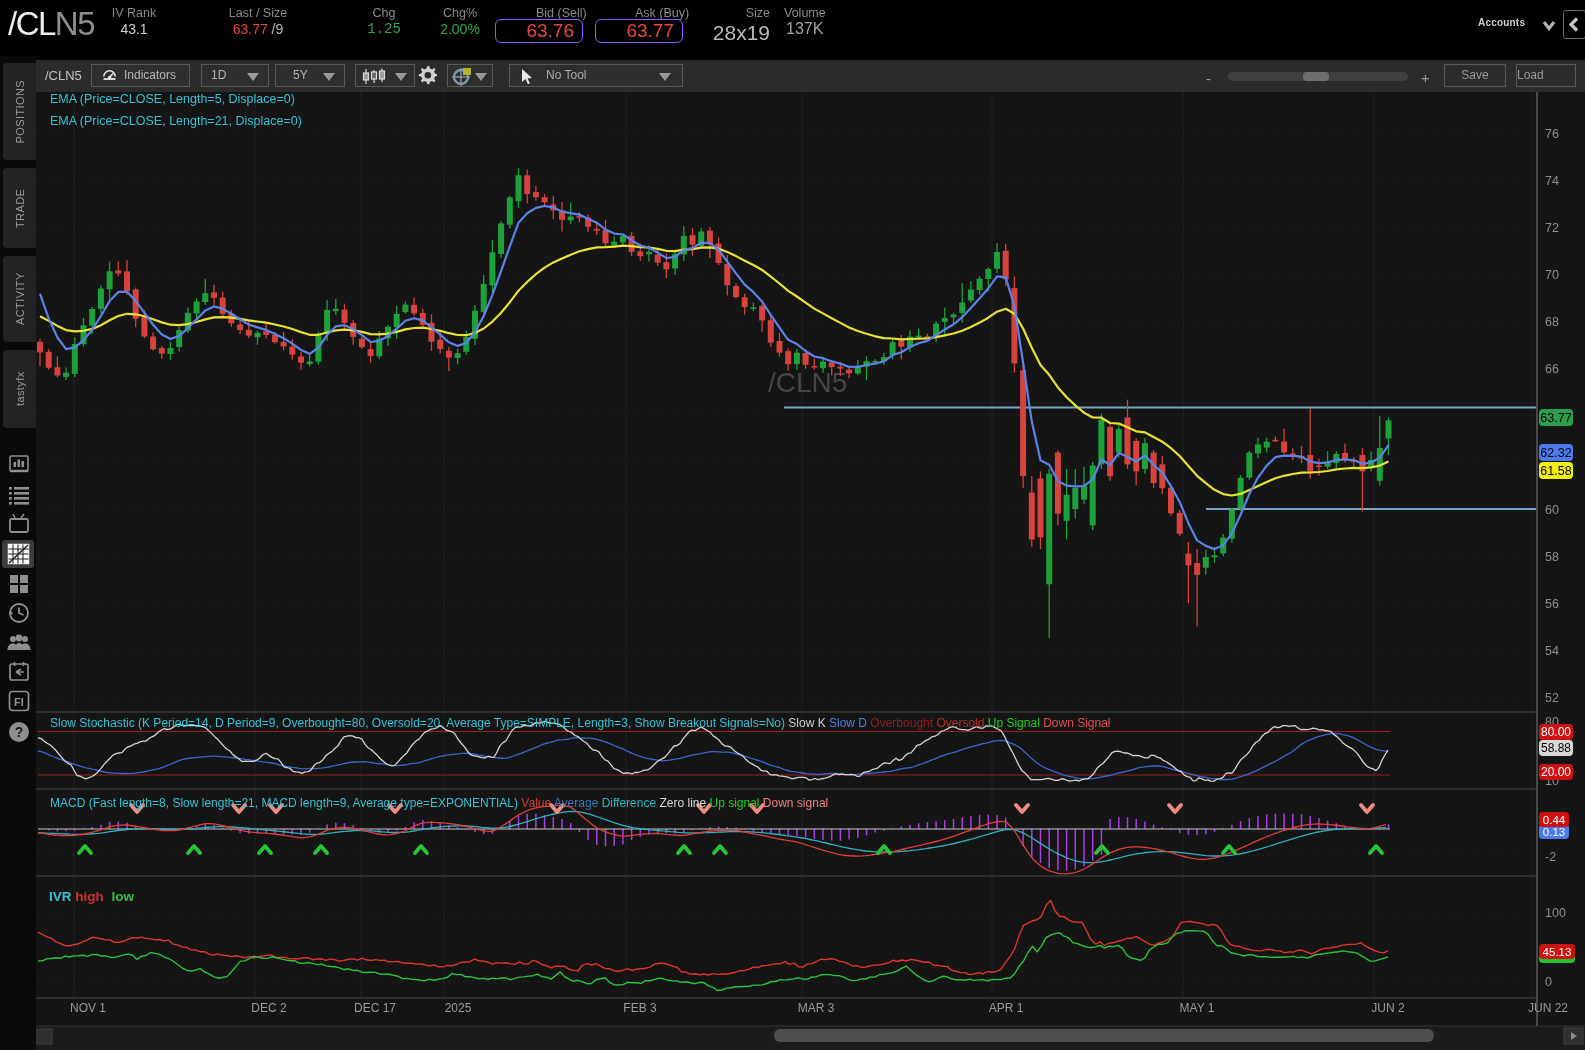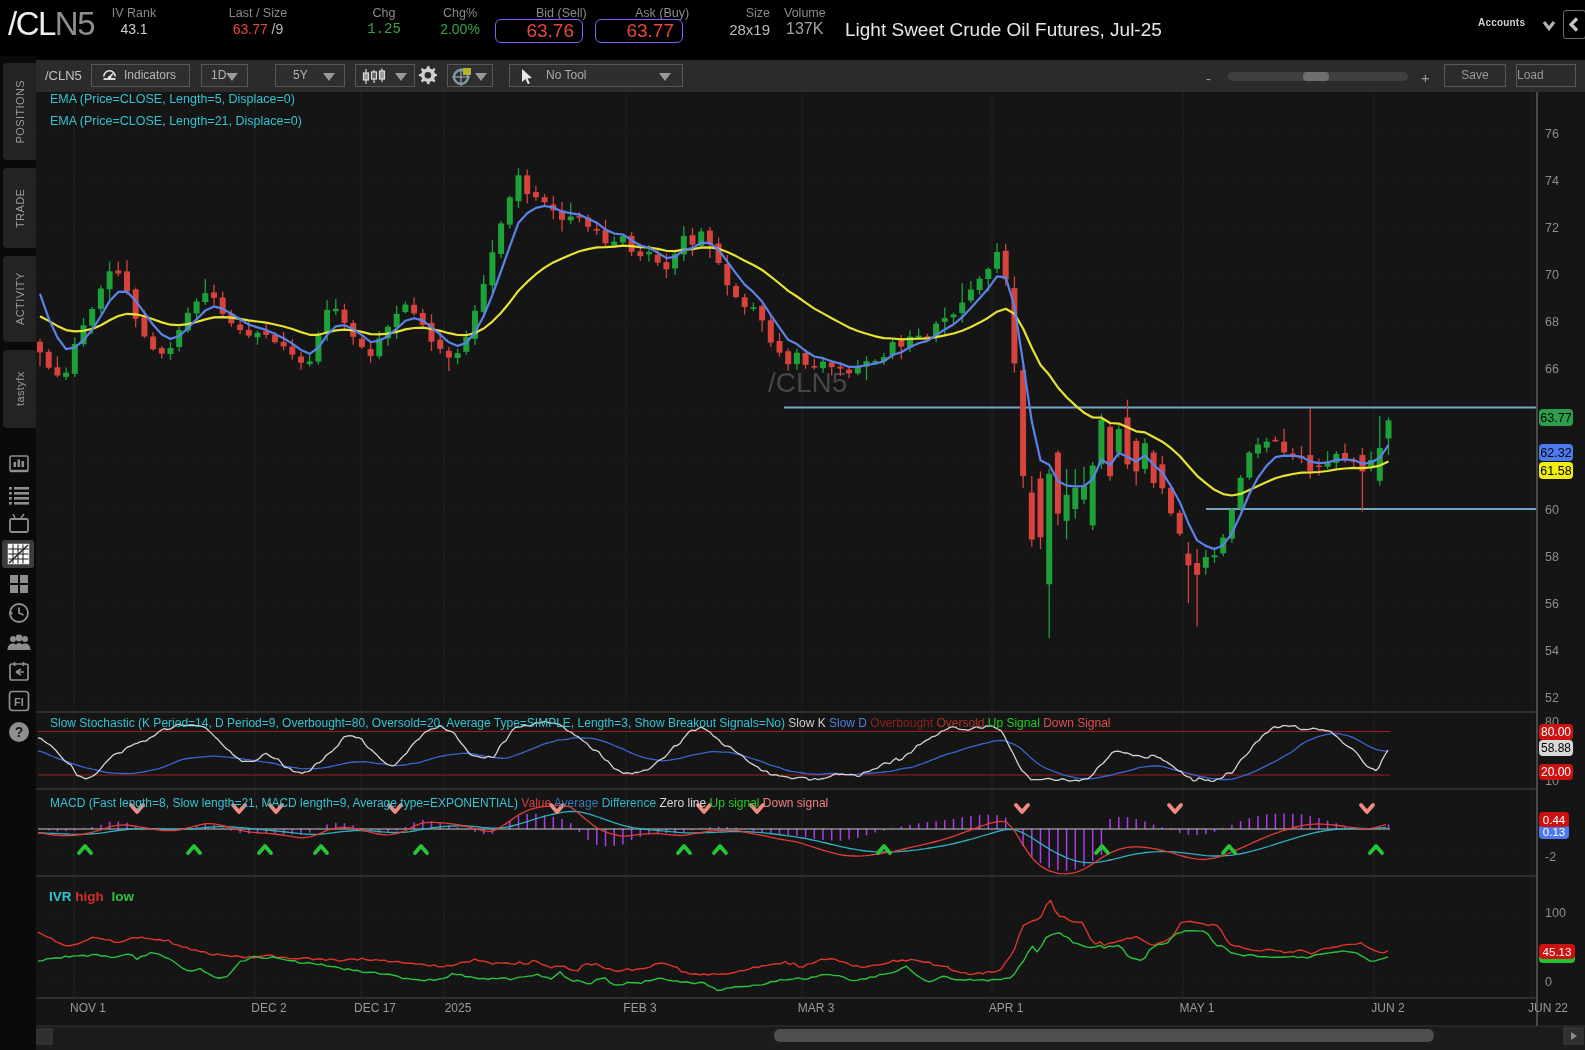--- a/index.html
+++ b/index.html
@@ -30,44 +30,43 @@
 <div class="abs val ctr" style="left:198px;top:21px;width:120px;"><span class="red">63.77</span><span style="color:#b9b9b9"> /9</span></div>
 <div class="abs lbl ctr" style="left:344px;top:6px;width:80px;">Chg</div>
 <div class="abs val ctr grn" style="left:344px;top:21px;width:80px;font-family:Liberation Mono, monospace;">1.25</div>
 <div class="abs lbl ctr" style="left:420px;top:6px;width:80px;">Chg%</div>
 <div class="abs val ctr grn" style="left:420px;top:21px;width:80px;">2.00%</div>
 <div class="abs lbl" style="left:536px;top:6px;width:60px;">Bid (Sell)</div>
 <div class="abs qbox red" style="left:495px;">63.76</div>
 <div class="abs lbl" style="left:635px;top:6px;width:60px;">Ask (Buy)</div>
 <div class="abs qbox red" style="left:595px;">63.77</div>
 <div class="abs lbl" style="left:730px;top:6px;width:40px;text-align:right;">Size</div>
-<div class="abs val" style="left:712px;top:21px;width:58px;text-align:right;font-size:15px;color:#b9b9b9;">28x19</div>
+<div class="abs val" style="left:712px;top:21px;width:58px;text-align:right;font-size:21px;color:#b9b9b9;">28x19</div>
 <div class="abs lbl" style="left:784px;top:6px;">Volume</div>
 <div class="abs val" style="left:786px;top:20px;font-size:16px;color:#a2a2a2;">137K</div>
-<div class="abs" style="left:845px;top:19px;font-size:19px;color:#e6e6e6;white-space:nowrap;">Light Sweet Crude Oil Futures, Jul-25</div>
 <div class="abs" style="left:1478px;top:17px;font-size:10px;font-weight:700;color:#cfcfcf;letter-spacing:0.2px;">Accounts</div>
 <svg class="abs" style="left:1542px;top:20px" width="14" height="11" viewBox="0 0 14 11">
       <path d="M2 2 L7 8.5 L12 2" stroke="#b0b0b0" stroke-width="3.2" fill="none"></path>
     </svg>
 <div class="abs" style="left:1563px;top:10px;width:23px;height:29px;border:1px solid #6a6a6a;border-radius:3px;"></div>
 <svg class="abs" style="left:1569px;top:17px" width="10" height="15" viewBox="0 0 10 15">
       <path d="M8 1.5 L2 7.5 L8 13.5" stroke="#c8c8c8" stroke-width="3.2" fill="none"></path>
     </svg>
 
 <div class="abs" style="left:36px;top:60px;width:1549px;height:32px;background:#2b2b2b;"></div>
 <div class="abs" style="left:45px;top:68px;font-size:13px;color:#c4c4c4;">/CLN5</div>
 <div class="tbtn" style="left:91px;width:99px;">
  <svg style="position:absolute;left:9px;top:3px" width="17" height="16" viewBox="0 0 17 16">
         <path d="M8.5 2 A6.5 6.5 0 0 0 2 8.5 L3.6 8.5 A4.9 4.9 0 0 1 13.4 8.5 L15 8.5 A6.5 6.5 0 0 0 8.5 2 Z" fill="#e8e8e8"></path>
         <path d="M8.5 9.5 L12 5.5" stroke="#e8e8e8" stroke-width="1.6"></path>
         <circle cx="8.5" cy="9.5" r="1.7" fill="#e8e8e8"></circle>
         <path d="M2.5 11 L14.5 11" stroke="#e8e8e8" stroke-width="1.8"></path>
       </svg>
  <span style="margin-left:32px;">Indicators</span></div>
-<div class="tbtn" style="left:201px;width:47px;"><span style="margin-left:9px;">1D</span><span class="tri" style="position:absolute;right:9px;top:8px;"></span></div>
+<div class="tbtn" style="left:201px;width:68px;"><span style="margin-left:9px;">1D</span><span class="tri" style="position:absolute;right:9px;top:8px;"></span></div>
 <div class="tbtn" style="left:275px;width:70px;"><span style="margin-left:17px;">5Y</span><span class="tri" style="position:absolute;right:9px;top:8px;"></span></div>
 <div class="tbtn" style="left:355px;width:60px;">
  <svg style="position:absolute;left:6px;top:3px" width="24" height="17" viewBox="0 0 24 17">
         <g stroke="#dcdcdc" stroke-width="1.2" fill="#9a9a9a">
           <line x1="4" y1="1" x2="4" y2="16"></line>
           <rect x="1.5" y="5" width="5" height="7"></rect>
           <line x1="12" y1="2" x2="12" y2="15"></line>
           <rect x="9.5" y="4" width="5" height="7" fill="#5f6a6a"></rect>
           <line x1="20" y1="0.5" x2="20" y2="14"></line>
           <rect x="17.5" y="3" width="5" height="8"></rect>

